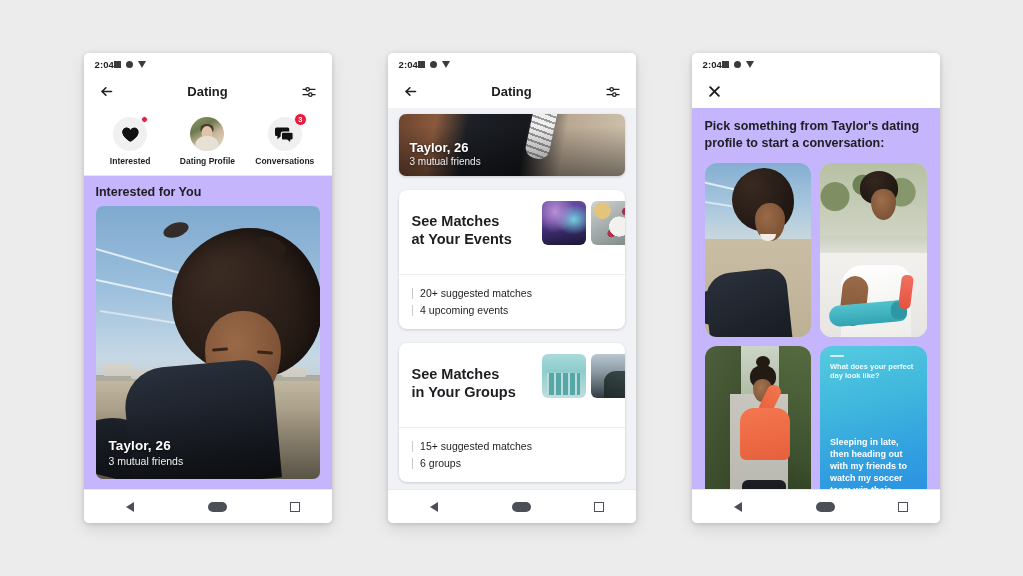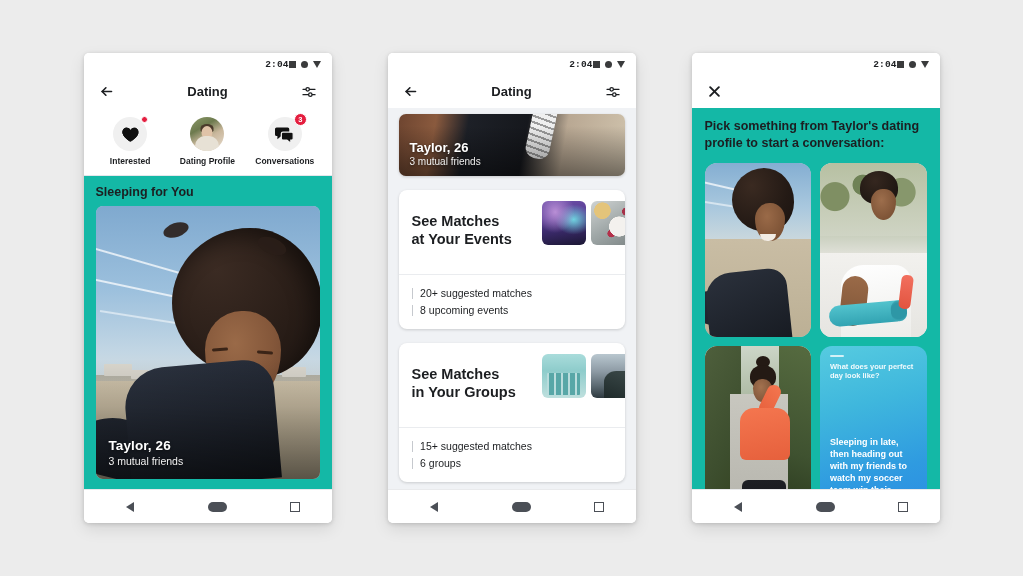--- a/index.html
+++ b/index.html
@@ -37,24 +37,23 @@
     overflow: hidden;
     position: relative;
   }
 
   
   .statusbar {
     height: 22px;
     flex: 0 0 22px;
     display: flex;
     align-items: center;
-    justify-content: flex-end;
+    justify-content: flex-start;
     padding: 0 11px;
     background: #fff;
-    font-family: Liberation Mono, monospace;
   }
   .status-time {
     font-size: 9.5px;
     font-weight: bold;
     color: #1c1e21;
     letter-spacing: .1px;
   }
   .status-icons {
     display: flex;
     align-items: center;
@@ -185,21 +184,21 @@
   .divider {
     height: 1px;
     background: #e4e6eb;
     margin: 0 0 0 0;
   }
 
   
   .screen-body {
     flex: 1;
     overflow: hidden;
-    background: #14b8a6;
+    background: #c4b5fd;
     position: relative;
   }
   .screen-body.gray { background: #f0f2f5; }
 
   .section-title {
     font-size: 12.5px;
     font-weight: bold;
     color: #1c1e21;
     padding: 9px 12px 7px;
   }
@@ -686,21 +685,21 @@
           </svg>
           <span class="badge-count">3</span>
         </div>
         <span class="shortcut-label">Conversations</span>
       </div>
     </div>
 
     <div class="divider"></div>
 
     <div class="screen-body">
-      <div class="section-title">Sleeping for You</div>
+      <div class="section-title">Interested for You</div>
 
       <div class="photo-card">
         <div class="beach-scene">
           <div class="sky"></div>
           <div class="contrail" style="left:-6%;top:14%;width:70%;transform:rotate(16deg);"></div>
           <div class="contrail" style="left:-4%;top:26%;width:52%;transform:rotate(12deg);"></div>
           <div class="contrail" style="left:2%;top:38%;width:40%;transform:rotate(9deg);opacity:.7;"></div>
           <div class="shore-far"></div>
           <div class="bldg" style="left:4%;top:58%;width:28px;height:12px;"></div>
           <div class="bldg" style="left:16%;top:60%;width:18px;height:9px;"></div>
@@ -789,21 +788,21 @@
             <div class="thumb th-food"></div>
           </div>
         </div>
         <div class="match-stats">
           <div class="stat-row">
             <span class="stat-bar"></span>
             <span>20+ suggested matches</span>
           </div>
           <div class="stat-row">
             <span class="stat-bar"></span>
-            <span>8 upcoming events</span>
+            <span>4 upcoming events</span>
           </div>
         </div>
       </div>
 
       <div class="match-card">
         <div class="match-top">
           <div class="match-heading">See Matches
 in Your Groups</div>
           <div class="thumb-strip">
             <div class="thumb th-glass"></div>

